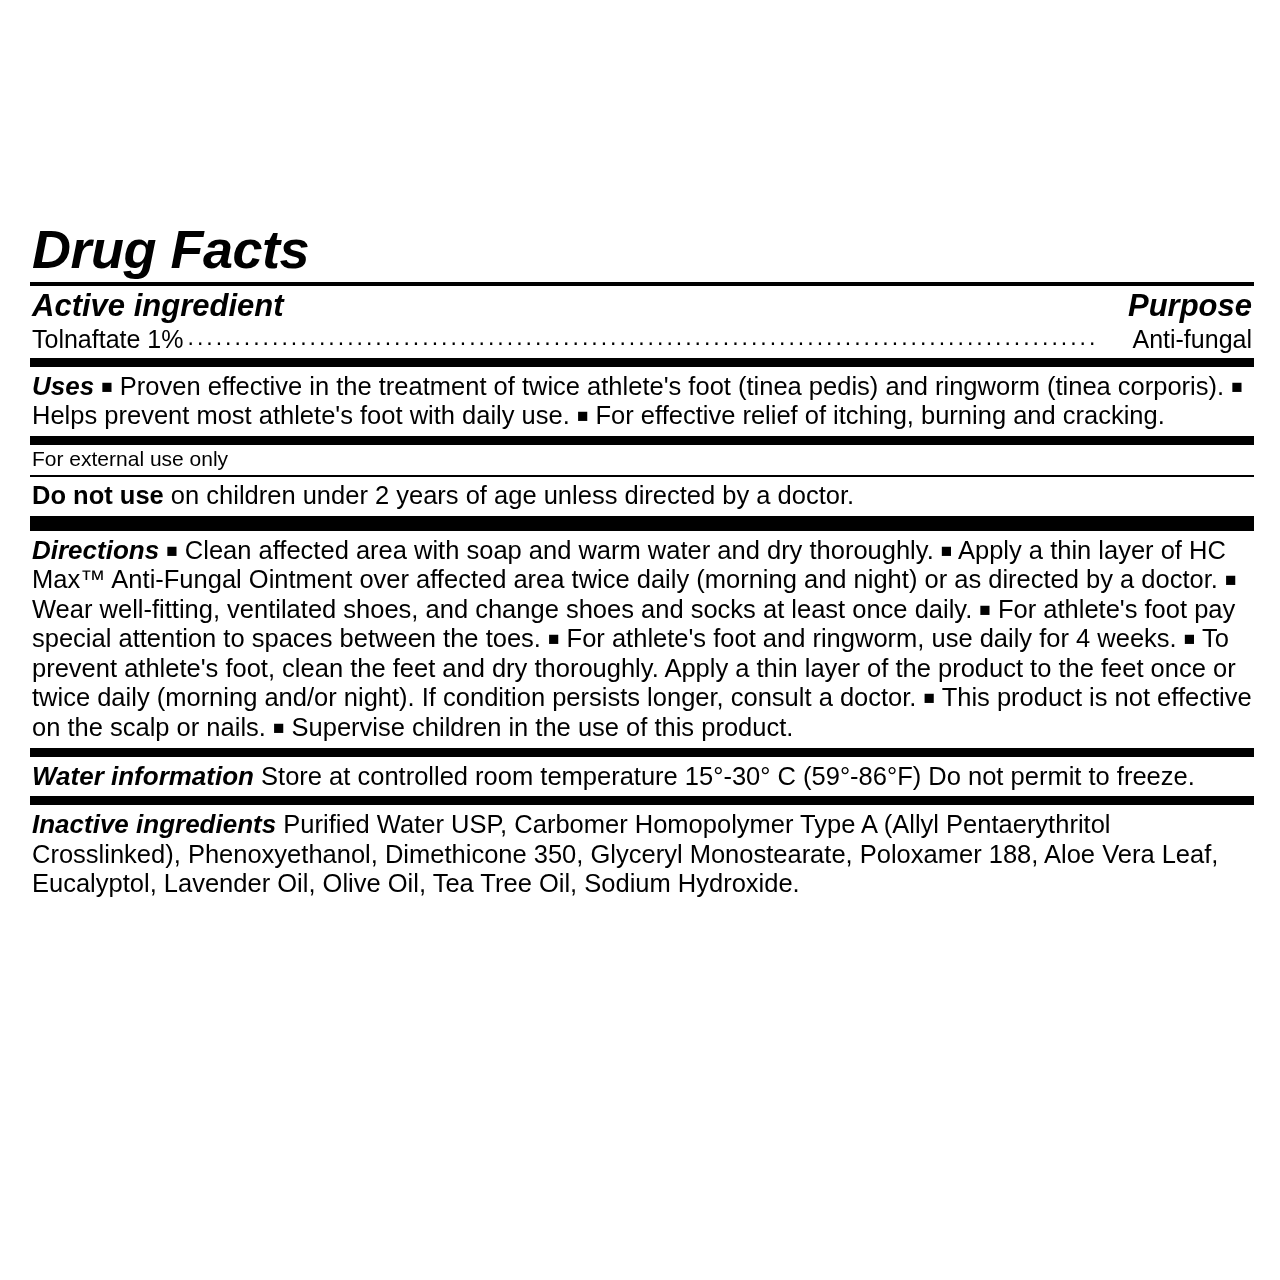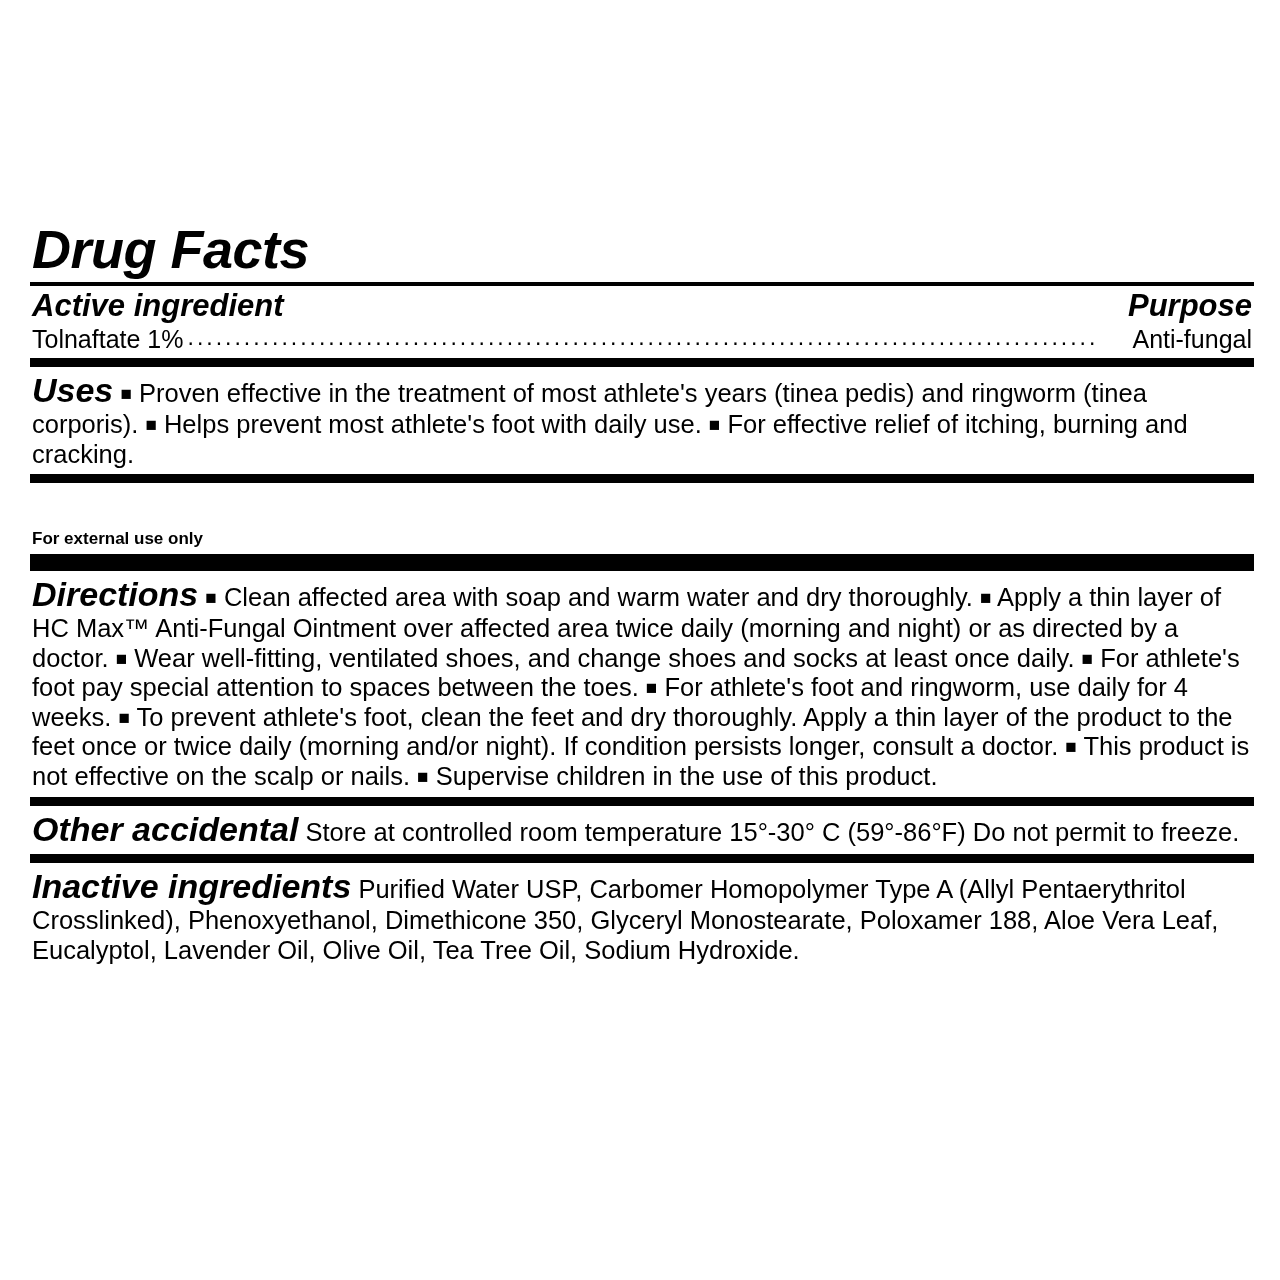--- a/index.html
+++ b/index.html
@@ -79,43 +79,42 @@
     text-align: left;
   }
 
   .body-text {
     font-size: 25.5px;
     line-height: 1.16;
     padding: 4px 2px 5px 2px;
   }
 
   .sec-head {
-    font-size: 34px;
+    font-size: 26px;
     font-style: italic;
     font-weight: bold;
   }
 
   .sec-head-block {
     font-size: 30px;
     font-style: italic;
     font-weight: bold;
     padding: 4px 2px 1px 2px;
     line-height: 1.1;
   }
 
   .bold-lead {
     font-weight: bold;
   }
 
   .sub-bold {
-    font-size: 17px;
-    font-weight: bold;
+    font-size: 21px;
+    font-weight: normal;
     padding: 1px 2px 4px 2px;
     line-height: 1.2;
-    margin-top: 45px;
   }
 
   .sq {
     font-size: 19px;
     vertical-align: 2px;
     letter-spacing: 0;
   }
 </style>
 </head>
 <body>
@@ -134,32 +133,36 @@
       <span>Tolnaftate 1%</span>
       <span class="dots">.................................................................................................</span>
       <span>Anti-fungal</span>
     </div>
 
     <div class="rule-thick"></div>
 
     <div class="body-text">
       <span class="sec-head">Uses</span>
       <span class="sq">■</span>
-      <span>Proven effective in the treatment of most athlete's years (tinea pedis) and ringworm (tinea corporis).</span>
+      <span>Proven effective in the treatment of twice athlete's foot (tinea pedis) and ringworm (tinea corporis).</span>
       <span class="sq">■</span>
       <span>Helps prevent most athlete's foot with daily use.</span>
       <span class="sq">■</span>
       <span>For effective relief of itching, burning and cracking.</span>
     </div>
 
     <div class="rule-thick"></div>
 
     <div class="sub-bold">For external use only</div>
 
     <div class="rule-thin"></div>
+    <div class="body-text">
+      <span class="bold-lead">Do not use</span>
+      <span>on children under 2 years of age unless directed by a doctor.</span>
+    </div>
 
     <div class="rule-thin"></div>
 
     <div class="rule-thin"></div>
 
     <div class="rule-thin"></div>
 
     <div class="rule-thick"></div>
 
     <div class="body-text">
@@ -178,21 +181,21 @@
       <span>To prevent athlete's foot, clean the feet and dry thoroughly. Apply a thin layer of the product to the feet once or twice daily (morning and/or night). If condition persists longer, consult a doctor.</span>
       <span class="sq">■</span>
       <span>This product is not effective on the scalp or nails.</span>
       <span class="sq">■</span>
       <span>Supervise children in the use of this product.</span>
     </div>
 
     <div class="rule-thick"></div>
 
     <div class="body-text">
-      <span class="sec-head">Other accidental</span>
+      <span class="sec-head">Water information</span>
       <span>Store at controlled room temperature 15°-30° C (59°-86°F) Do not permit to freeze.</span>
     </div>
 
     <div class="rule-thick"></div>
 
     <div class="body-text">
       <span class="sec-head">Inactive ingredients</span>
       <span>Purified Water USP, Carbomer Homopolymer Type A (Allyl Pentaerythritol Crosslinked), Phenoxyethanol, Dimethicone 350, Glyceryl Monostearate, Poloxamer 188, Aloe Vera Leaf, Eucalyptol, Lavender Oil, Olive Oil, Tea Tree Oil, Sodium Hydroxide.</span>
     </div>
 

